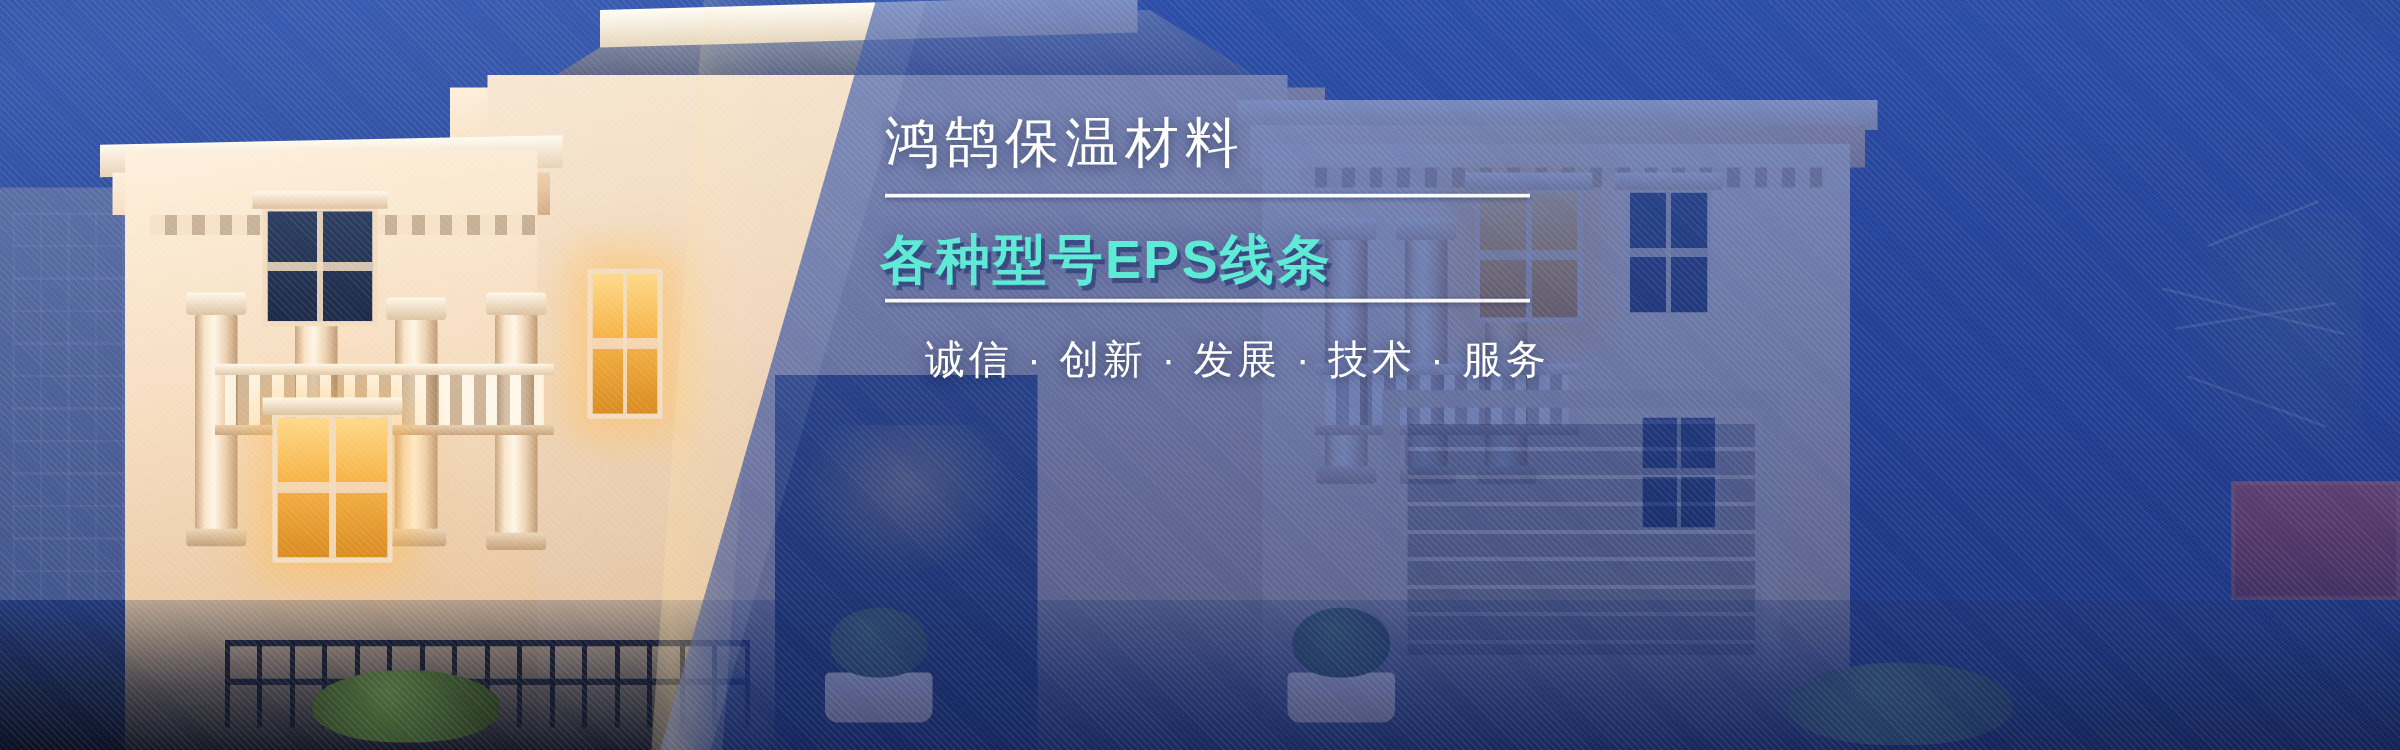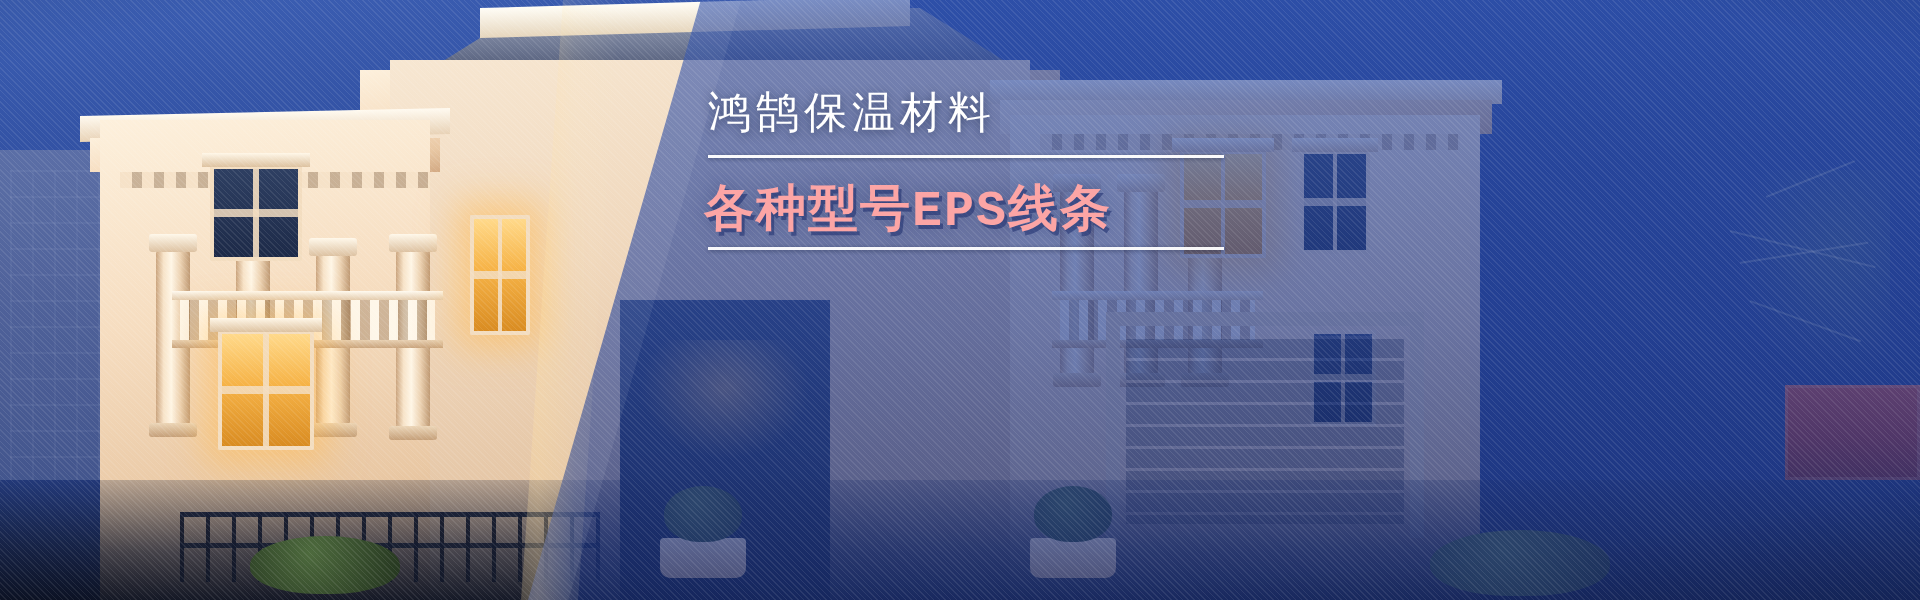--- a/index.html
+++ b/index.html
@@ -120,26 +120,26 @@
   
   .streak{position:absolute;left:470px;top:0;width:150px;height:600px;
     background:linear-gradient(90deg,rgba(255,220,150,0) 0%,rgba(255,225,165,.30) 45%,rgba(255,235,190,.10) 70%,transparent 100%);
     clip-path:polygon(62% 0%,100% 0%,72% 100%,34% 100%);}
   
   .hatch{position:absolute;inset:0;pointer-events:none;
     background:repeating-linear-gradient(45deg,rgba(255,255,255,.085) 0 1px,rgba(255,255,255,0) 1px 4px);}
   .vign{position:absolute;inset:0;pointer-events:none;
     background:radial-gradient(120% 95% at 50% 45%,rgba(0,0,0,0) 55%,rgba(0,0,0,.28) 100%);}
   
-  .textblock{position:absolute;left:700px;top:92px;width:640px;z-index:40;font-family:Liberation Mono, monospace;}
+  .textblock{position:absolute;left:700px;top:92px;width:640px;z-index:40;}
   .brand{color:#ffffff;font-size:43px;letter-spacing:5px;font-weight:400;
     line-height:1.1;margin:0 0 16px 8px;text-shadow:0 2px 10px rgba(10,20,50,.55);}
   .divider{height:3px;width:516px;background:#ffffff;margin:0 0 26px 8px;opacity:.97;
     box-shadow:0 1px 4px rgba(10,20,50,.45);}
-  .headline{color:#fca5a5;font-size:50px;font-weight:700;letter-spacing:2px;line-height:1.13;
+  .headline{color:#5eead4;font-size:43px;font-weight:700;letter-spacing:2px;line-height:1.13;
     margin:0 0 2px 4px;white-space:nowrap;
     text-shadow:3px 4px 0 rgba(30,45,110,.55), 0 0 18px rgba(20,35,90,.35);}
   .headline.l2{margin-bottom:22px;}
   .divider2{height:3px;width:516px;background:#ffffff;margin:6px 0 24px 8px;opacity:.95;
     box-shadow:0 1px 4px rgba(10,20,50,.45);}
   .tagline{color:#ffffff;font-size:32px;letter-spacing:3px;font-weight:400;margin:0 0 0 40px;
     text-shadow:0 2px 10px rgba(10,20,50,.55);white-space:nowrap;}
 </style>
 </head>
 <body>
@@ -235,15 +235,16 @@
   <div class="streak"></div>
 
   <div class="hatch"></div>
   <div class="vign"></div>
 
   <div class="textblock">
     <div class="brand">鸿鹄保温材料</div>
     <div class="divider"></div>
     <div class="headline">各种型号EPS线条</div>
     <div class="divider2"></div>
+    <div class="tagline">诚信 · 创新 · 发展 · 技术 · 服务</div>
   </div>
 
 </div>
 
 </body></html>

